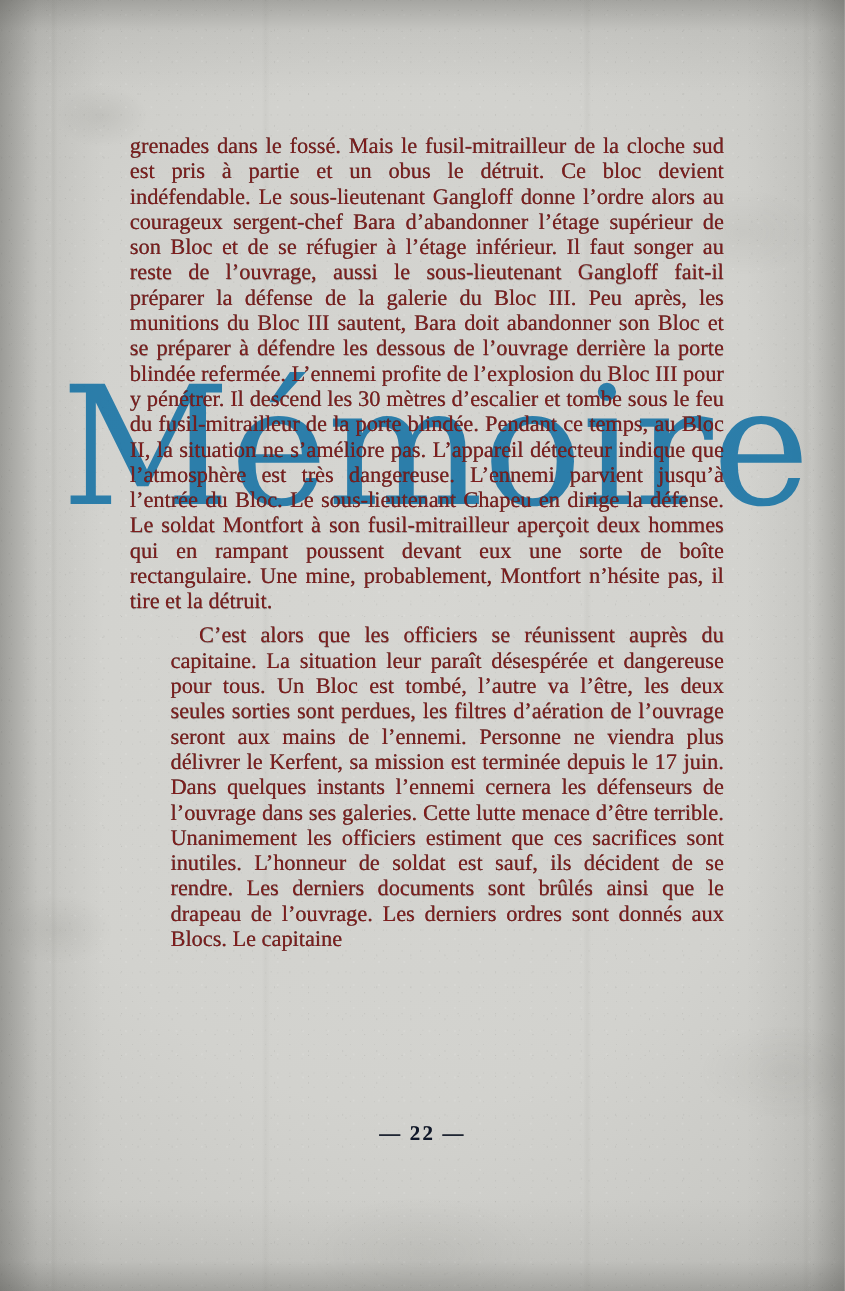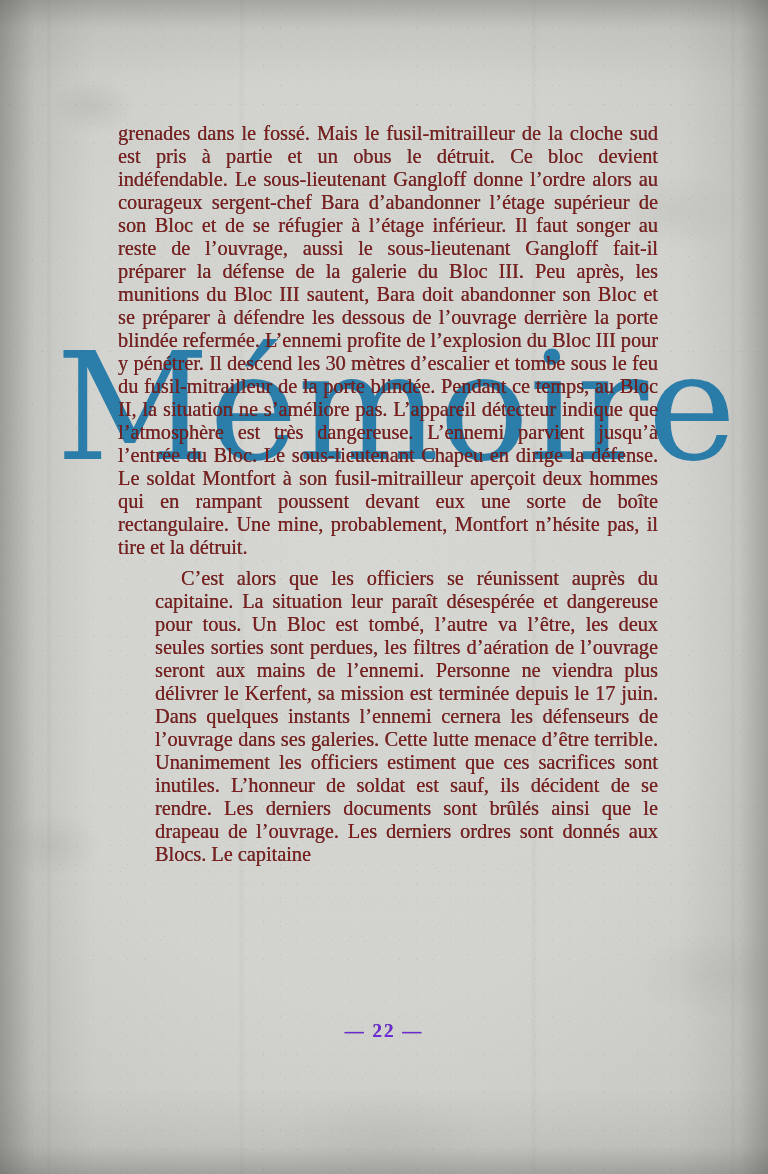--- a/index.html
+++ b/index.html
@@ -131,21 +131,21 @@
   
   .folio {
     position: absolute;
     left: 0;
     right: 0;
     top: 1020px;
     text-align: center;
     font-size: 19px;
     font-weight: 700;
     letter-spacing: 2px;
-    color: #6d28d9;
+    color: #0f172a;
     z-index: 3;
     text-shadow: 0 0 .5px rgba(20,20,14,.6);
   }
 
   
   .scan-streaks {
     position: absolute;
     inset: 0;
     z-index: 4;
     pointer-events: none;

